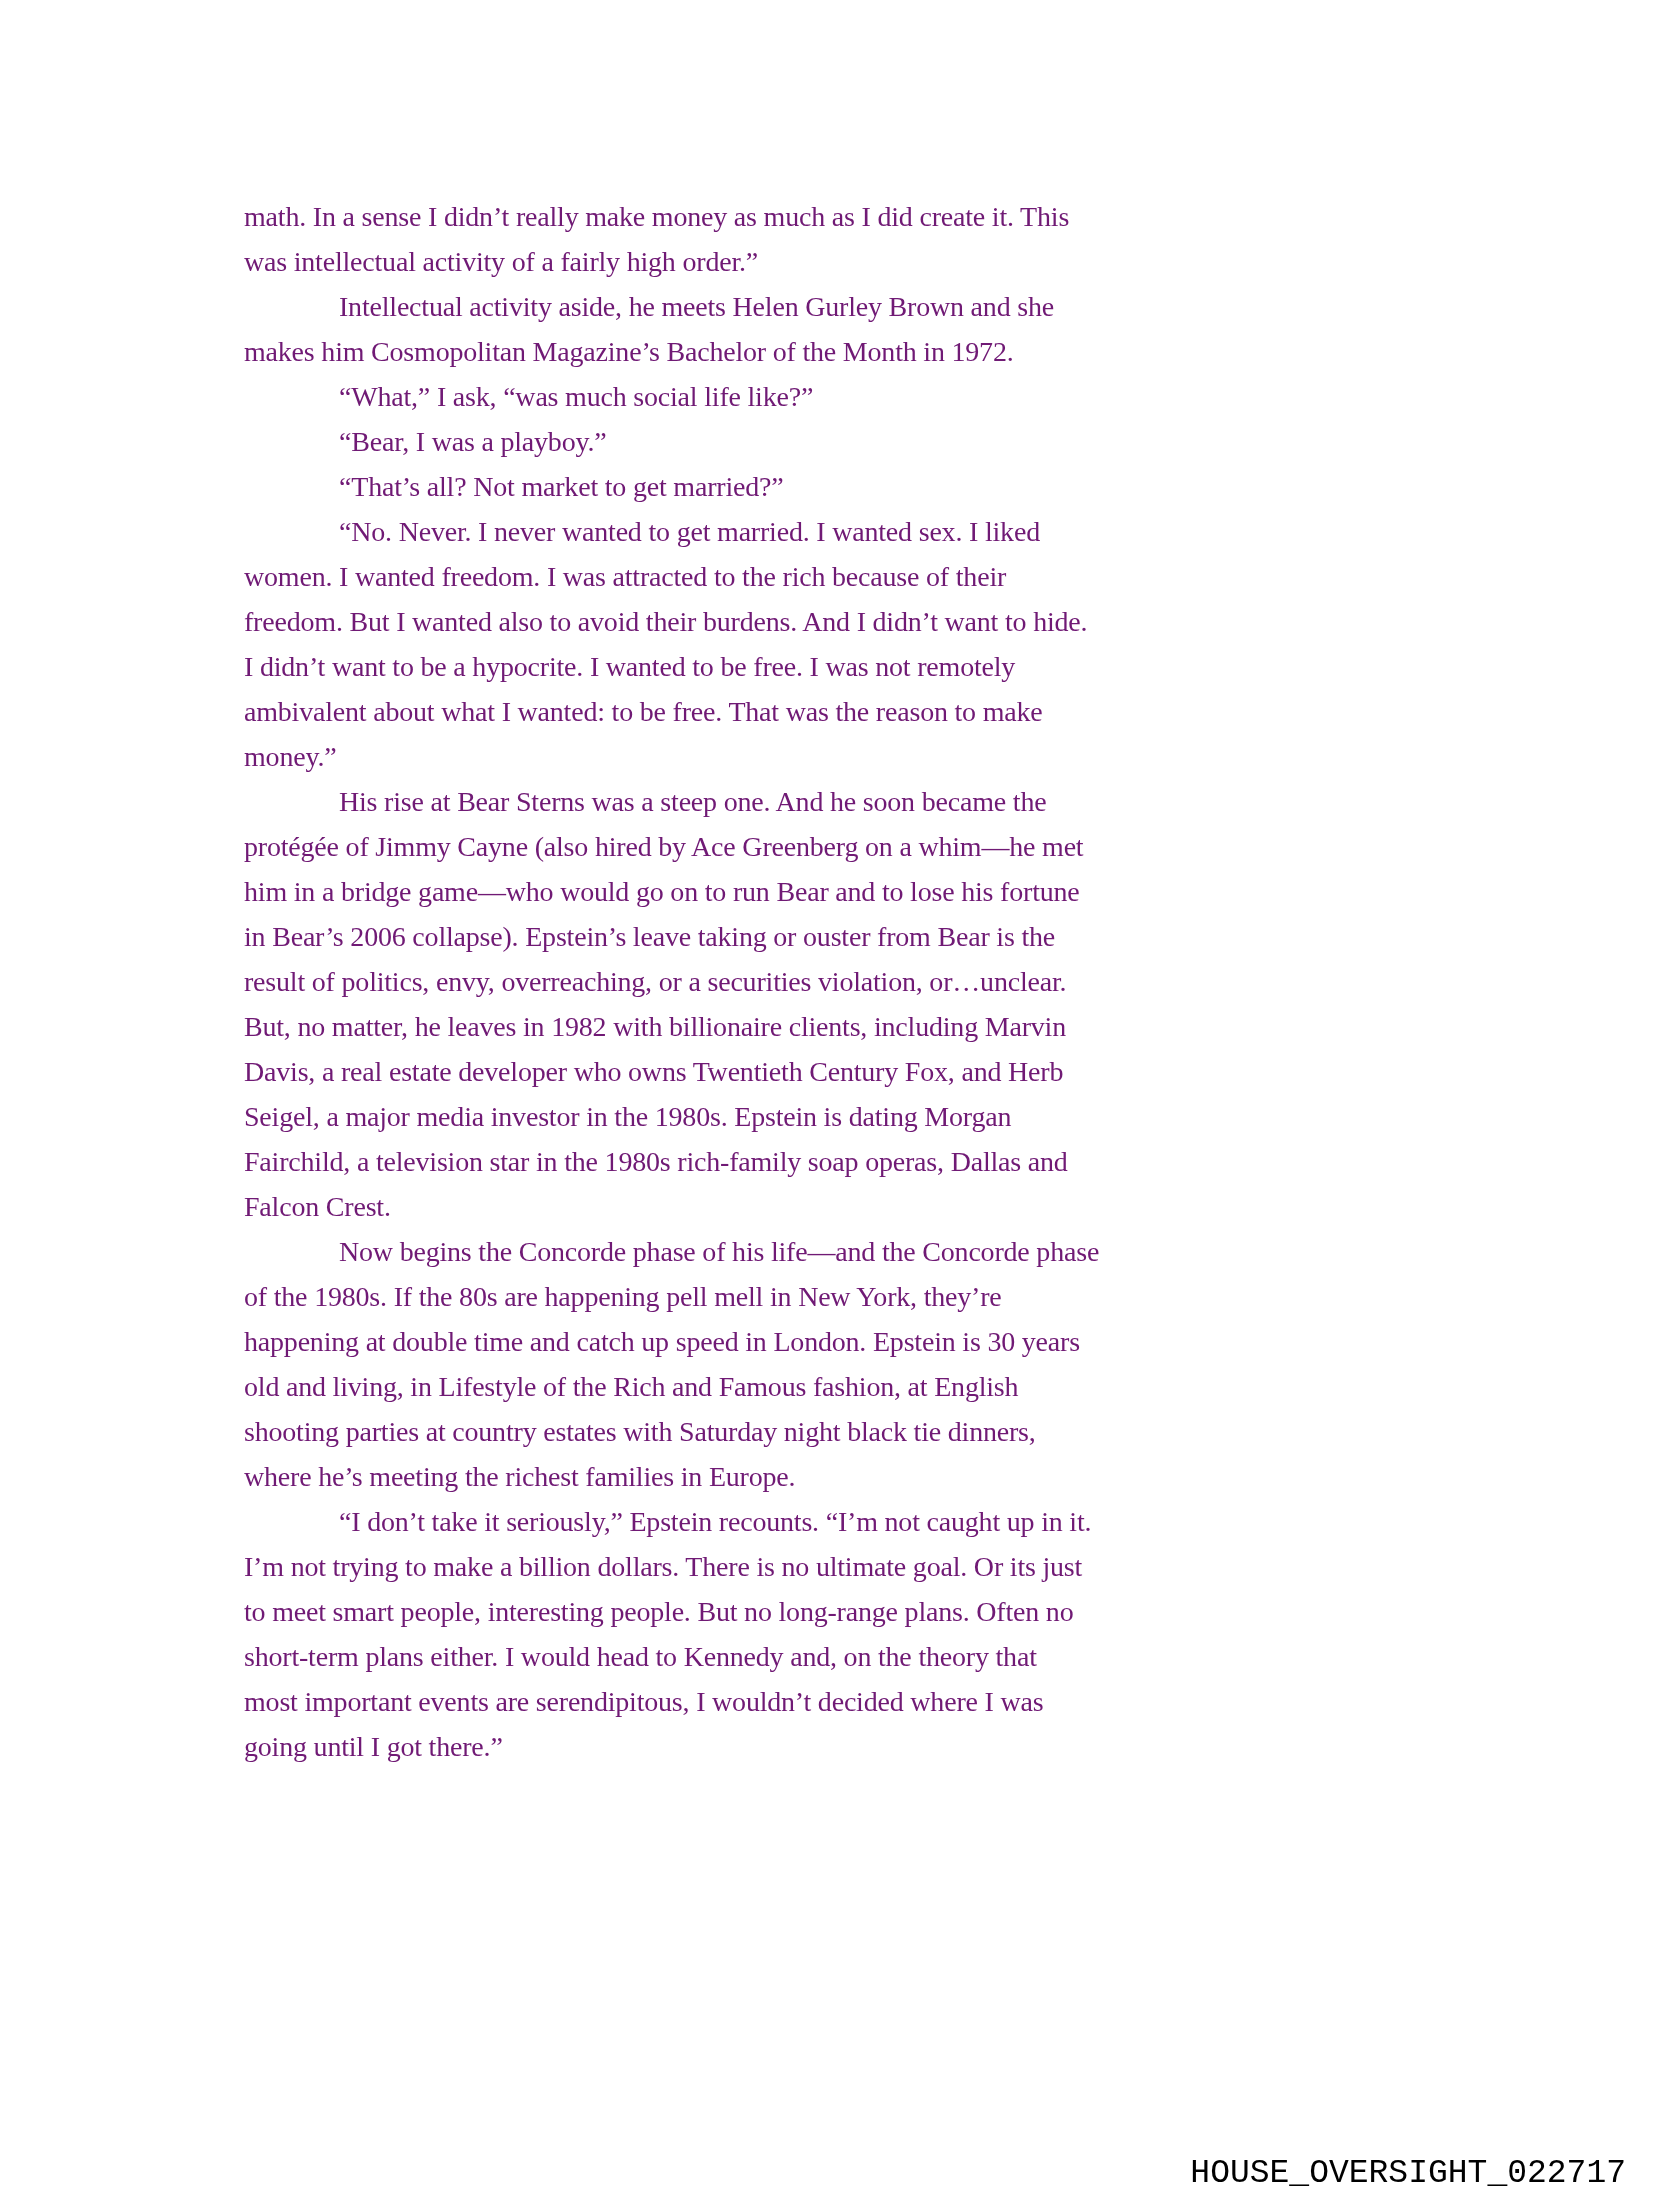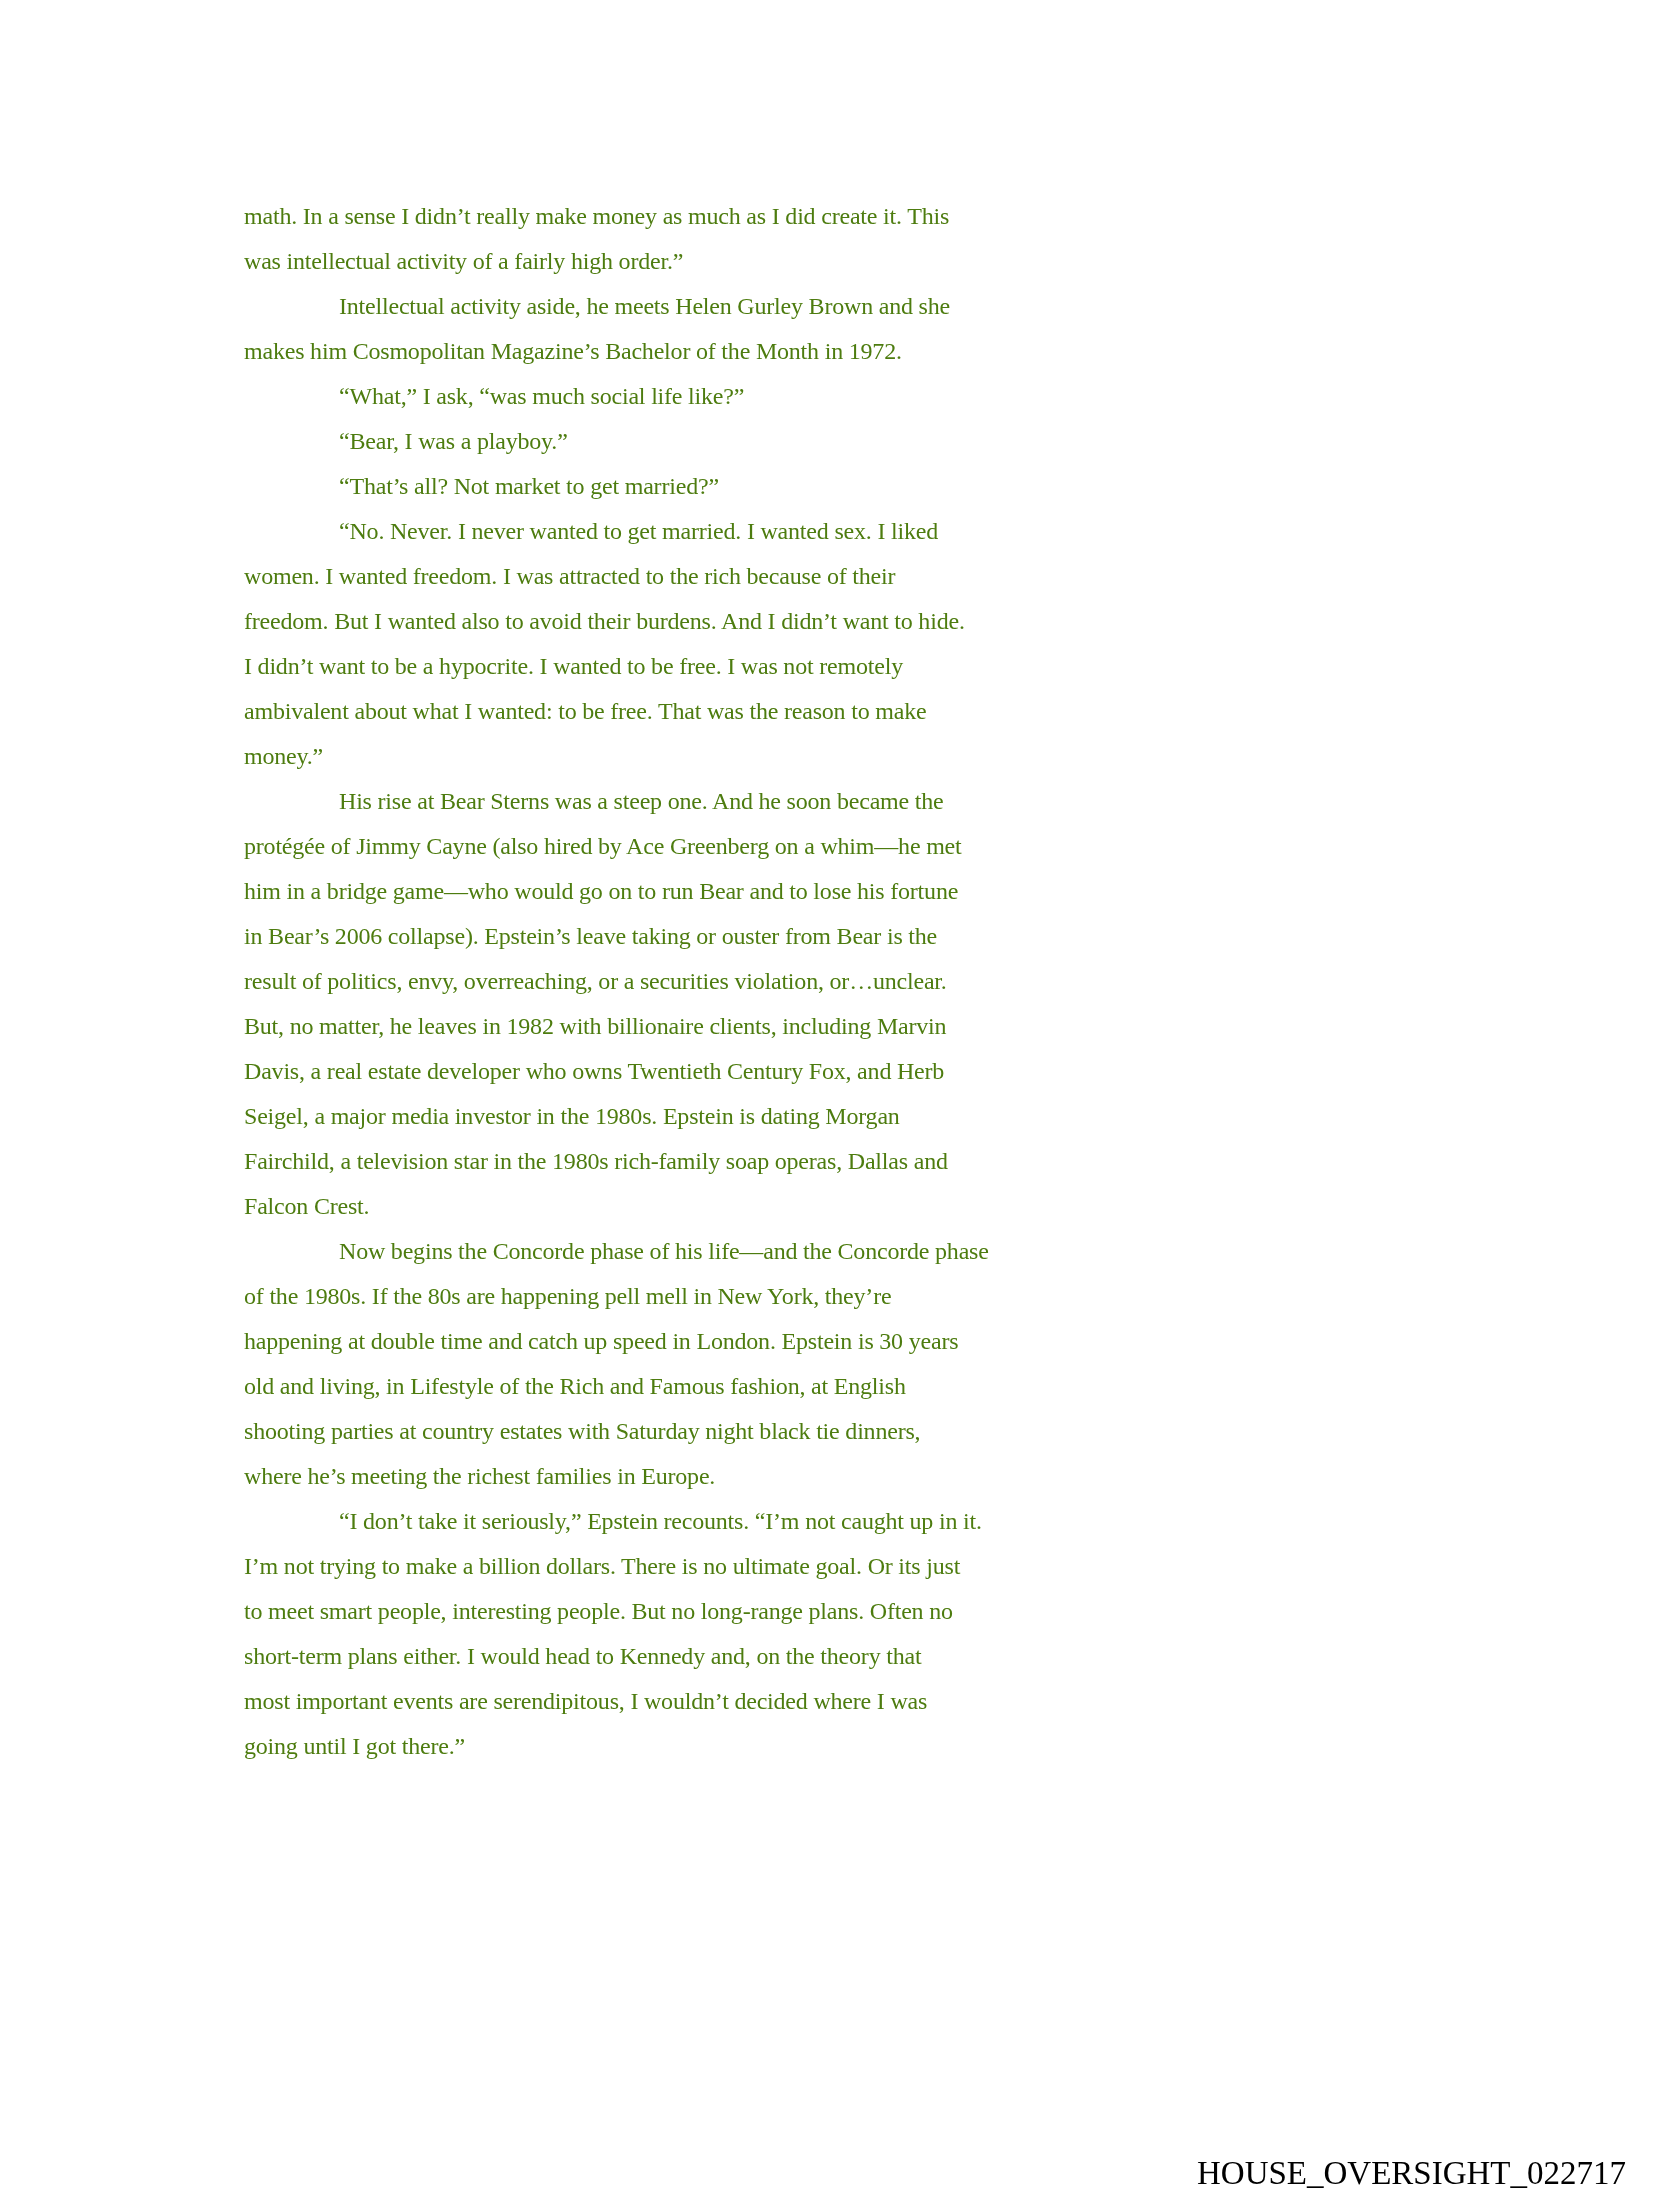--- a/index.html
+++ b/index.html
@@ -14,38 +14,38 @@
     background: #ffffff;
     overflow: hidden;
     font-family: "Liberation Serif", serif;
     color: #000000;
   }
   .text-block {
     position: absolute;
     left: 244px;
     top: 194px;
     width: 1375px;
-    font-size: 24px;
+    font-size: 28px;
     line-height: 45px;
     letter-spacing: -0.2px;
-    color: #4d7c0f;
+    color: #701a75;
   }
   .text-block p {
     margin: 0;
     padding: 0;
     white-space: pre-line;
   }
   .text-block p.indent {
     text-indent: 95px;
   }
   .footer {
     position: absolute;
     top: 2157px;
     right: 43px;
-    font-family: Liberation Serif, serif;
+    font-family: Liberation Mono, monospace;
     font-size: 33px;
     line-height: 1;
     color: #000000;
     white-space: nowrap;
     text-align: right;
   }
 </style>
 </head>
 <body>
 

